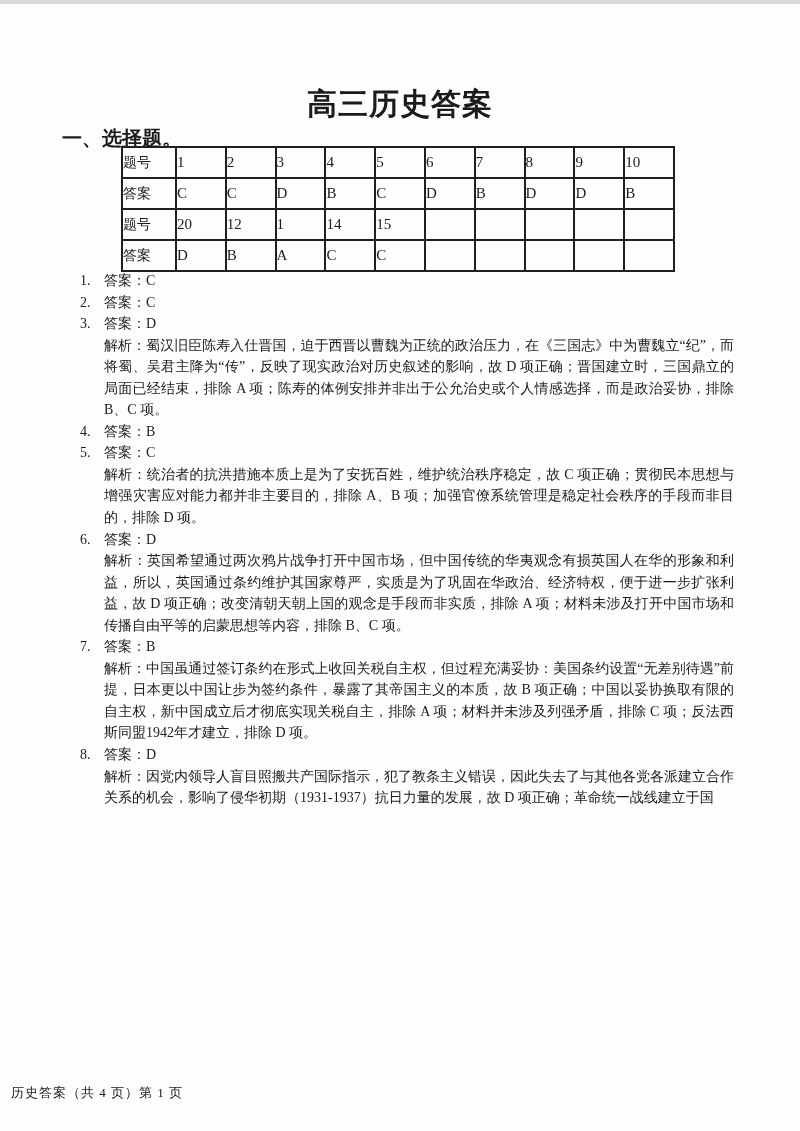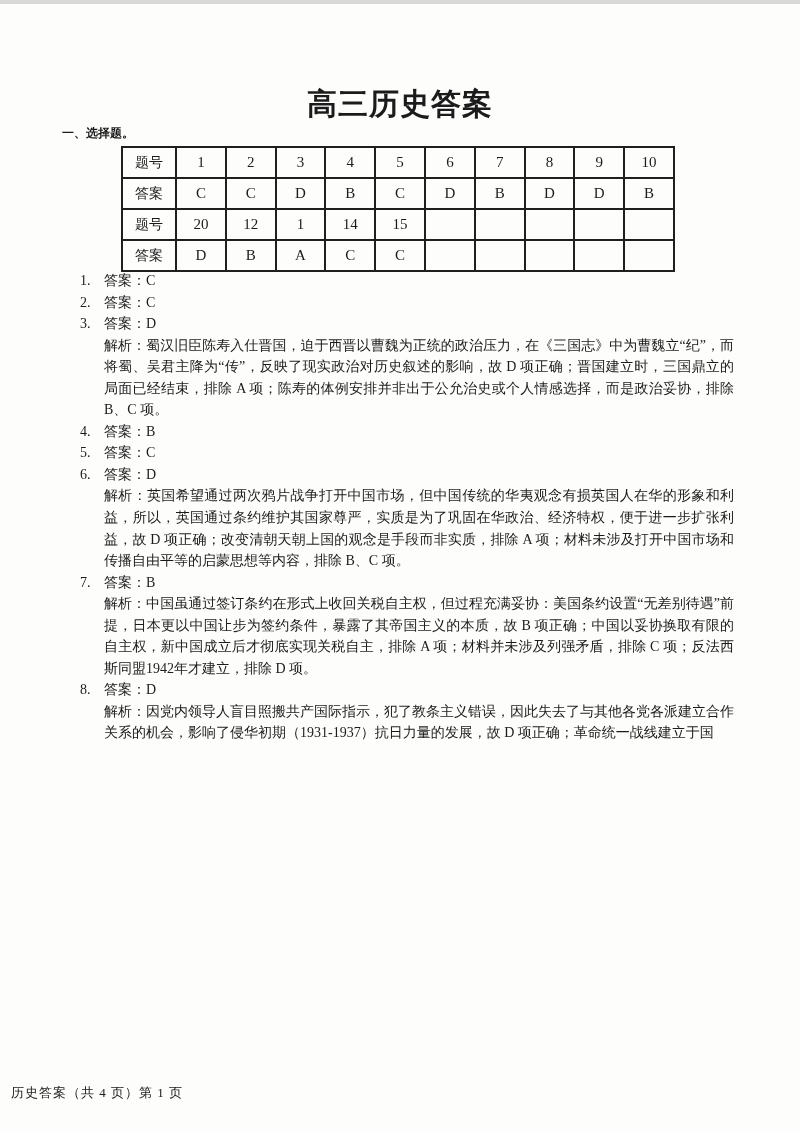--- a/index.html
+++ b/index.html
@@ -15,31 +15,31 @@
   .doc-title {
     position:absolute; top:80px; left:0; width:800px;
     text-align:center;
     font-family:"Liberation Sans","DejaVu Sans",sans-serif;
     font-weight:bold; font-size:30px; letter-spacing:1px;
     margin:0;
   }
   .section-heading {
     position:absolute; top:121px; left:62px;
     font-family:"Liberation Sans","DejaVu Sans",sans-serif;
-    font-weight:bold; font-size:12px;
+    font-weight:bold; font-size:20px;
   }
   table.answer-table {
     position:absolute; top:142px; left:121px;
     border-collapse:collapse; table-layout:fixed;
     width:554px;
   }
   table.answer-table td {
     border:2px solid #1f1f1f;
     height:29px;
-    text-align:center; vertical-align:middle;
+    vertical-align:middle;
     font-size:15px; padding:0;
   }
   table.answer-table td.label-col {
     width:52px; font-size:14px;
   }
   .explanations {
     position:absolute; top:266px; left:80px; width:654px;
     font-size:14px; line-height:21.55px;
   }
   .exp-item { display:flex; }
@@ -140,20 +140,21 @@
       <div class="exp-item">
         <div class="exp-num">4.</div>
         <div class="exp-body">
           <div class="exp-answer">答案：B</div>
         </div>
       </div>
       <div class="exp-item">
         <div class="exp-num">5.</div>
         <div class="exp-body">
           <div class="exp-answer">答案：C</div>
+          <div class="exp-analysis">解析：统治者的抗洪措施本质上是为了安抚百姓，维护统治秩序稳定，故 C 项正确；贯彻民本思想与增强灾害应对能力都并非主要目的，排除 A、B 项；加强官僚系统管理是稳定社会秩序的手段而非目的，排除 D 项。</div>
         </div>
       </div>
       <div class="exp-item">
         <div class="exp-num">6.</div>
         <div class="exp-body">
           <div class="exp-answer">答案：D</div>
           <div class="exp-analysis">解析：英国希望通过两次鸦片战争打开中国市场，但中国传统的华夷观念有损英国人在华的形象和利益，所以，英国通过条约维护其国家尊严，实质是为了巩固在华政治、经济特权，便于进一步扩张利益，故 D 项正确；改变清朝天朝上国的观念是手段而非实质，排除 A 项；材料未涉及打开中国市场和传播自由平等的启蒙思想等内容，排除 B、C 项。</div>
         </div>
       </div>
       <div class="exp-item">

